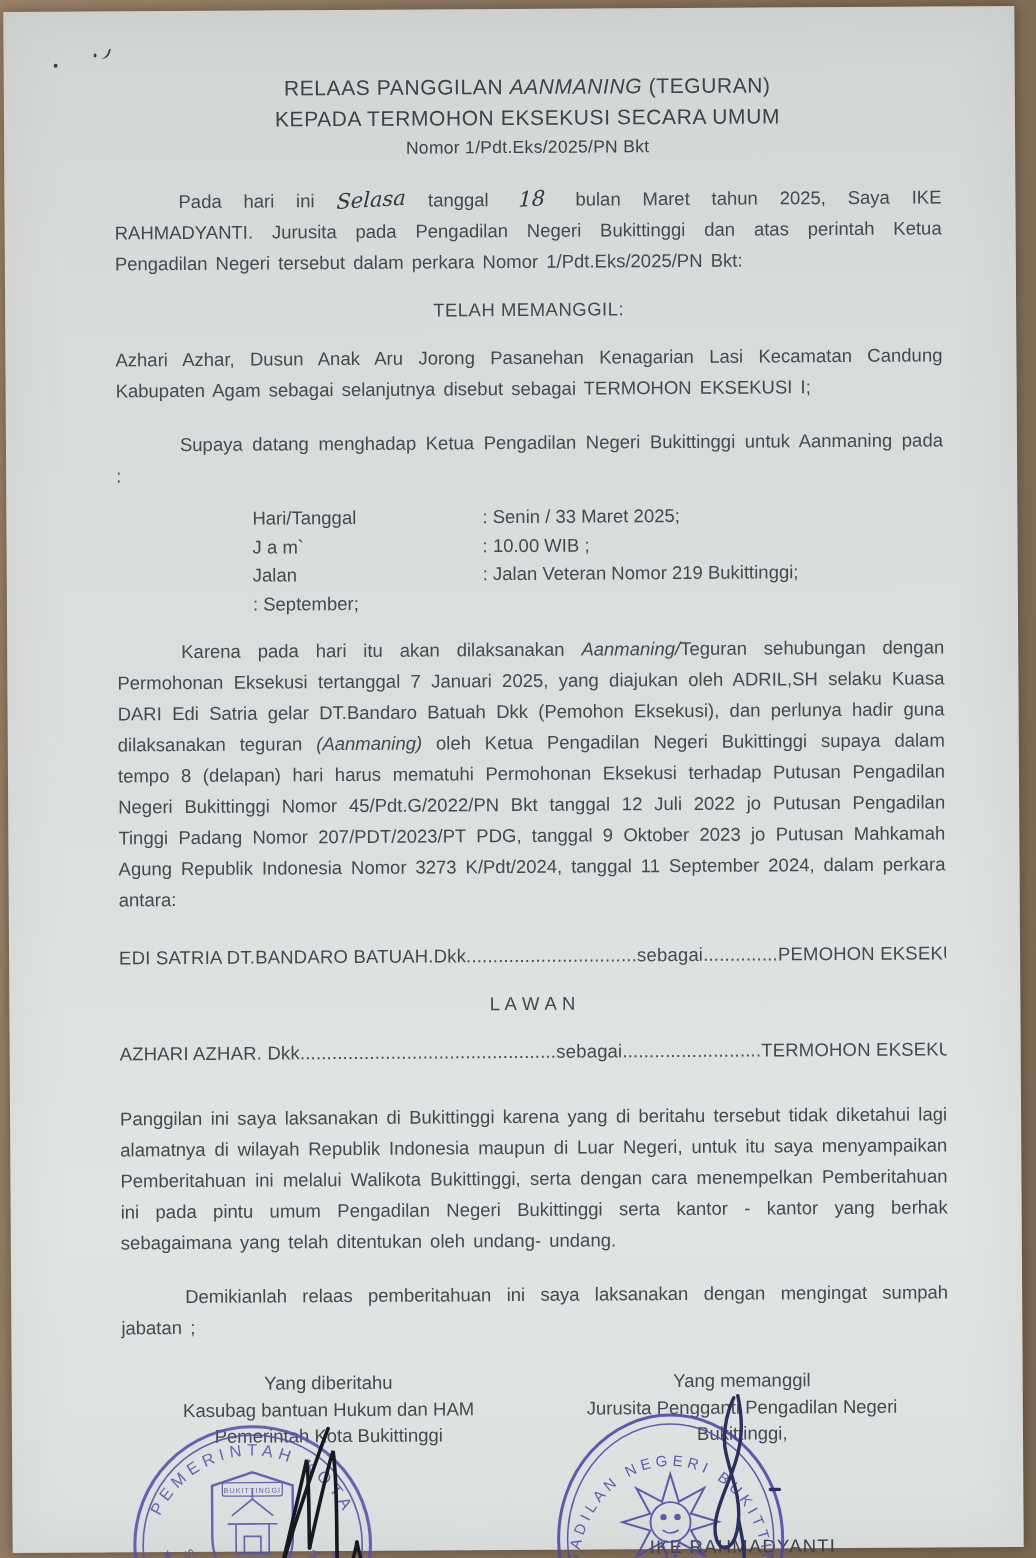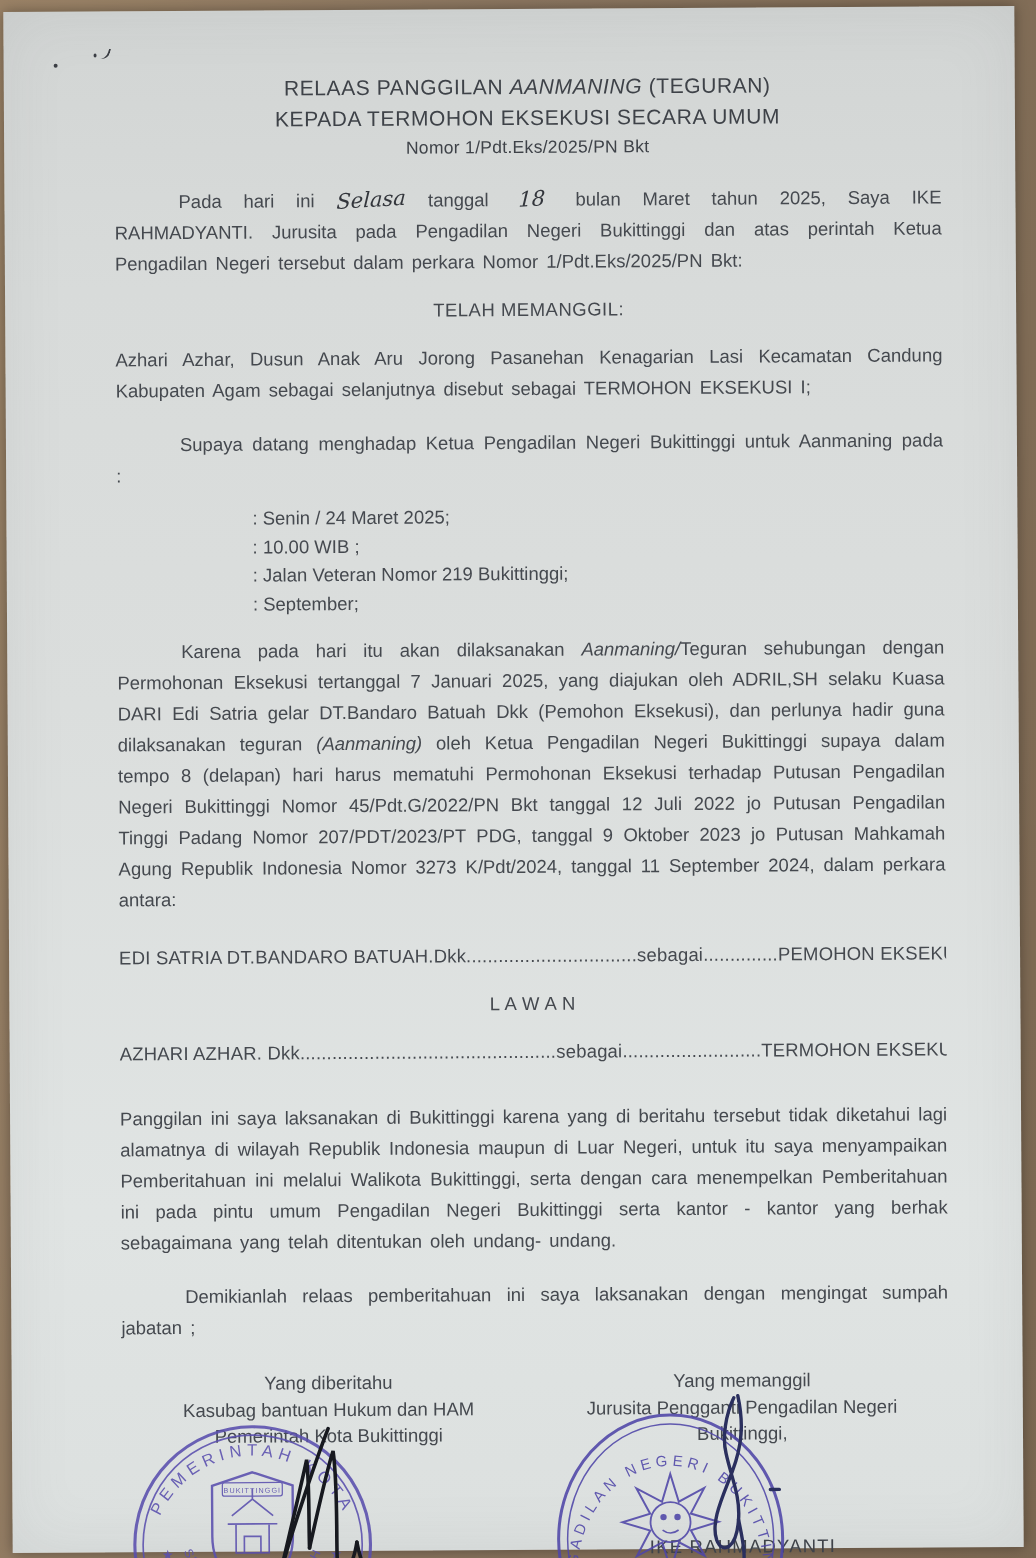--- a/index.html
+++ b/index.html
@@ -56,26 +56,29 @@
     <p class="body-text mt1"><span style="display:inline-block;width:64px;"></span><span>Pada hari ini</span><span class="handwritten">Selasa</span><span>tanggal</span><span class="handwritten hand-num">18</span><span>bulan Maret  tahun 2025, Saya IKE RAHMADYANTI.   Jurusita   pada Pengadilan Negeri Bukittinggi dan atas perintah Ketua Pengadilan Negeri tersebut  dalam perkara  Nomor 1/Pdt.Eks/2025/PN Bkt:</span></p>
 
     <div class="center-line mt2">TELAH MEMANGGIL:</div>
 
     <p class="body-text mt2">Azhari Azhar, Dusun Anak Aru Jorong Pasanehan Kenagarian Lasi Kecamatan Candung Kabupaten Agam sebagai  selanjutnya disebut sebagai TERMOHON EKSEKUSI I;</p>
 
     <p class="body-text indent mt1">Supaya   datang menghadap Ketua Pengadilan Negeri Bukittinggi untuk Aanmaning pada :</p>
 
     <div class="details">
       <div class="detail-row">
-          <span>: Senin / 24 Maret 2025;</span>
+          <span class="detail-label">Hari/Tanggal</span>
+          <span>: Senin / 33 Maret 2025;</span>
         </div>
       <div class="detail-row">
+          <span class="detail-label">J  a  m`</span>
           <span>: 10.00 WIB ;</span>
         </div>
       <div class="detail-row">
+          <span class="detail-label">Jalan</span>
           <span>: Jalan Veteran Nomor 219 Bukittinggi;</span>
         </div>
       <div class="detail-row">
           <span>: September;</span>
         </div>
     </div>
 
     <p class="body-text mt2"><span style="display:inline-block;width:64px;"></span><span>Karena  pada  hari  itu  akan  dilaksanakan  </span><i>Aanmaning/</i><span>Teguran  sehubungan  dengan Permohonan Eksekusi tertanggal 7 Januari 2025, yang diajukan oleh  ADRIL,SH selaku Kuasa DARI Edi Satria gelar DT.Bandaro Batuah Dkk (Pemohon Eksekusi), dan perlunya hadir guna dilaksanakan teguran </span><i>(Aanmaning)</i><span> oleh Ketua Pengadilan Negeri Bukittinggi supaya dalam tempo 8 (delapan) hari harus mematuhi Permohonan Eksekusi terhadap Putusan Pengadilan Negeri Bukittinggi Nomor 45/Pdt.G/2022/PN Bkt tanggal 12 Juli 2022 jo Putusan Pengadilan Tinggi Padang Nomor 207/PDT/2023/PT PDG, tanggal 9 Oktober 2023 jo Putusan Mahkamah Agung Republik Indonesia Nomor 3273 K/Pdt/2024, tanggal 11 September 2024, dalam perkara antara:</span></p>
 
     <p class="party-line mt3">EDI SATRIA DT.BANDARO BATUAH.Dkk................................sebagai..............PEMOHON EKSEKUSI;</p>

